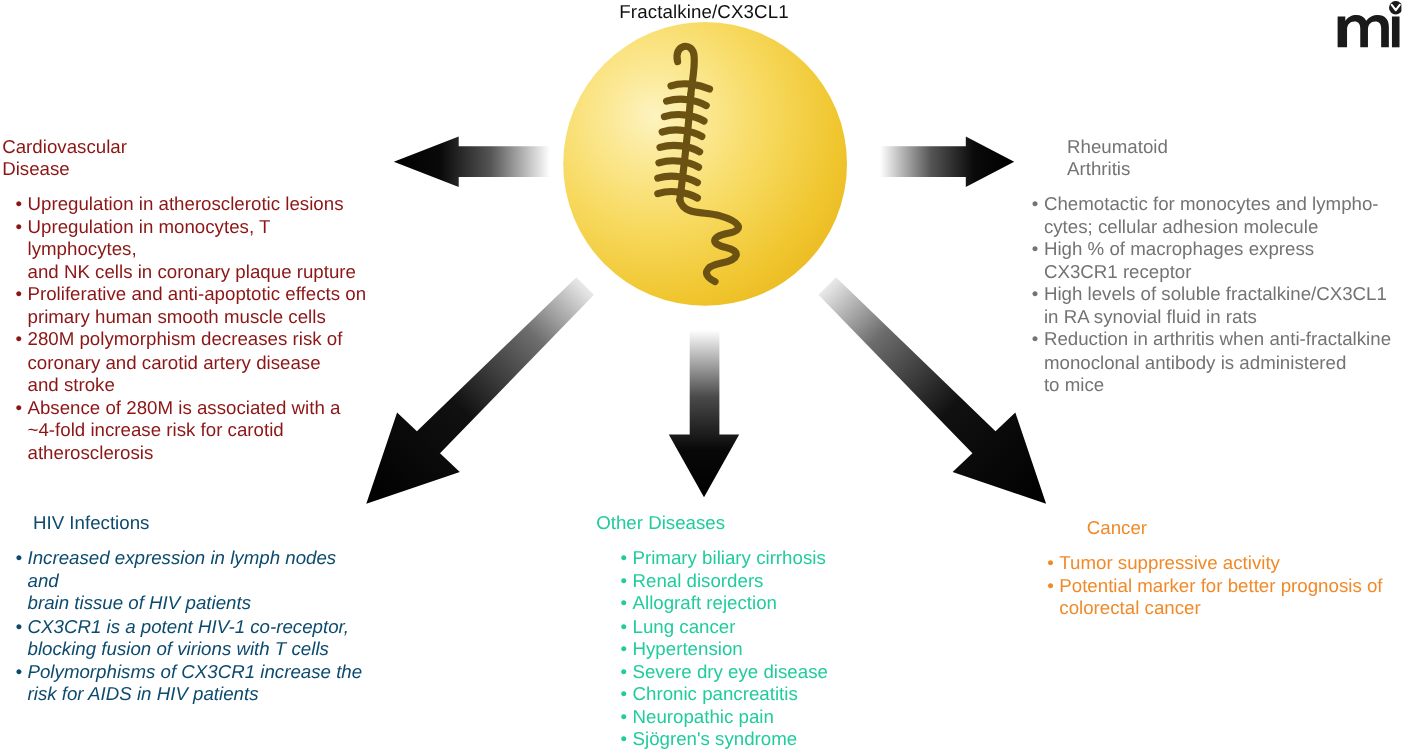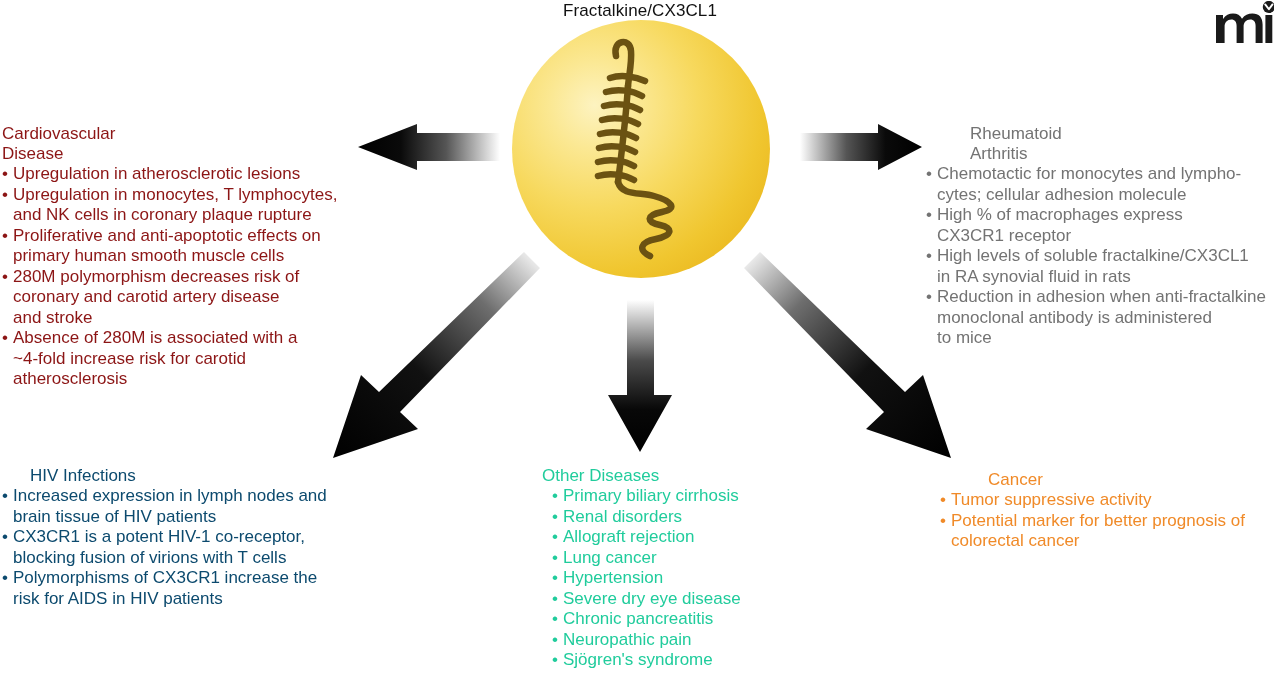--- a/index.html
+++ b/index.html
@@ -76,21 +76,21 @@
     position: absolute;
   }
   .block .heading {
     text-align: left;
     font-size: 17px;
     line-height: 20px;
     white-space: pre-line;
   }
   .block ul {
     list-style: none;
-    margin: 0;
+    margin: 12px;
     padding: 0;
   }
   .block li {
     font-size: 17px;
     line-height: 20.5px;
     position: relative;
     padding-left: 11px;
     white-space: pre-line;
   }
   .block li::before {
@@ -108,21 +108,21 @@
   #block-cancer         { left: 926px; top: 470px; width: 348px; color: #F08A28; }
 
   #block-cardiovascular .heading { padding-right: 96px; }
   #block-rheumatoid .heading     { padding-left: 44px; padding-right: 120px; }
   #block-hiv .heading            { padding-left: 28px; padding-right: 48px; }
   #block-other .heading          { padding-left: 8px;  padding-right: 52px; }
   #block-cancer .heading         { padding-left: 62px; padding-right: 150px; }
 
   #block-other ul  { padding-left: 18px; }
   #block-cancer ul { padding-left: 14px; }
-  #block-hiv ul    { padding-left: 0px; }
+  #block-hiv ul    { padding-left: 0px; font-style: italic; }
 
   
   #brand-logo {
     position: absolute;
     right: 6px;
     top: 1px;
     width: 60px;
     height: 44px;
   }
 </style>
@@ -237,21 +237,21 @@
   <div class="block" id="block-rheumatoid">
     <div class="heading">Rheumatoid
 Arthritis</div>
     <ul>
       <li>Chemotactic for monocytes and lympho-
 cytes; cellular adhesion molecule</li>
       <li>High % of macrophages express
 CX3CR1 receptor</li>
       <li>High levels of soluble fractalkine/CX3CL1
 in RA synovial fluid in rats</li>
-      <li>Reduction in adhesion when anti-fractalkine
+      <li>Reduction in arthritis when anti-fractalkine
 monoclonal antibody is administered
 to mice</li>
     </ul>
   </div>
 
   <div class="block" id="block-hiv">
     <div class="heading">HIV Infections</div>
     <ul>
       <li>Increased expression in lymph nodes and
 brain tissue of HIV patients</li>

